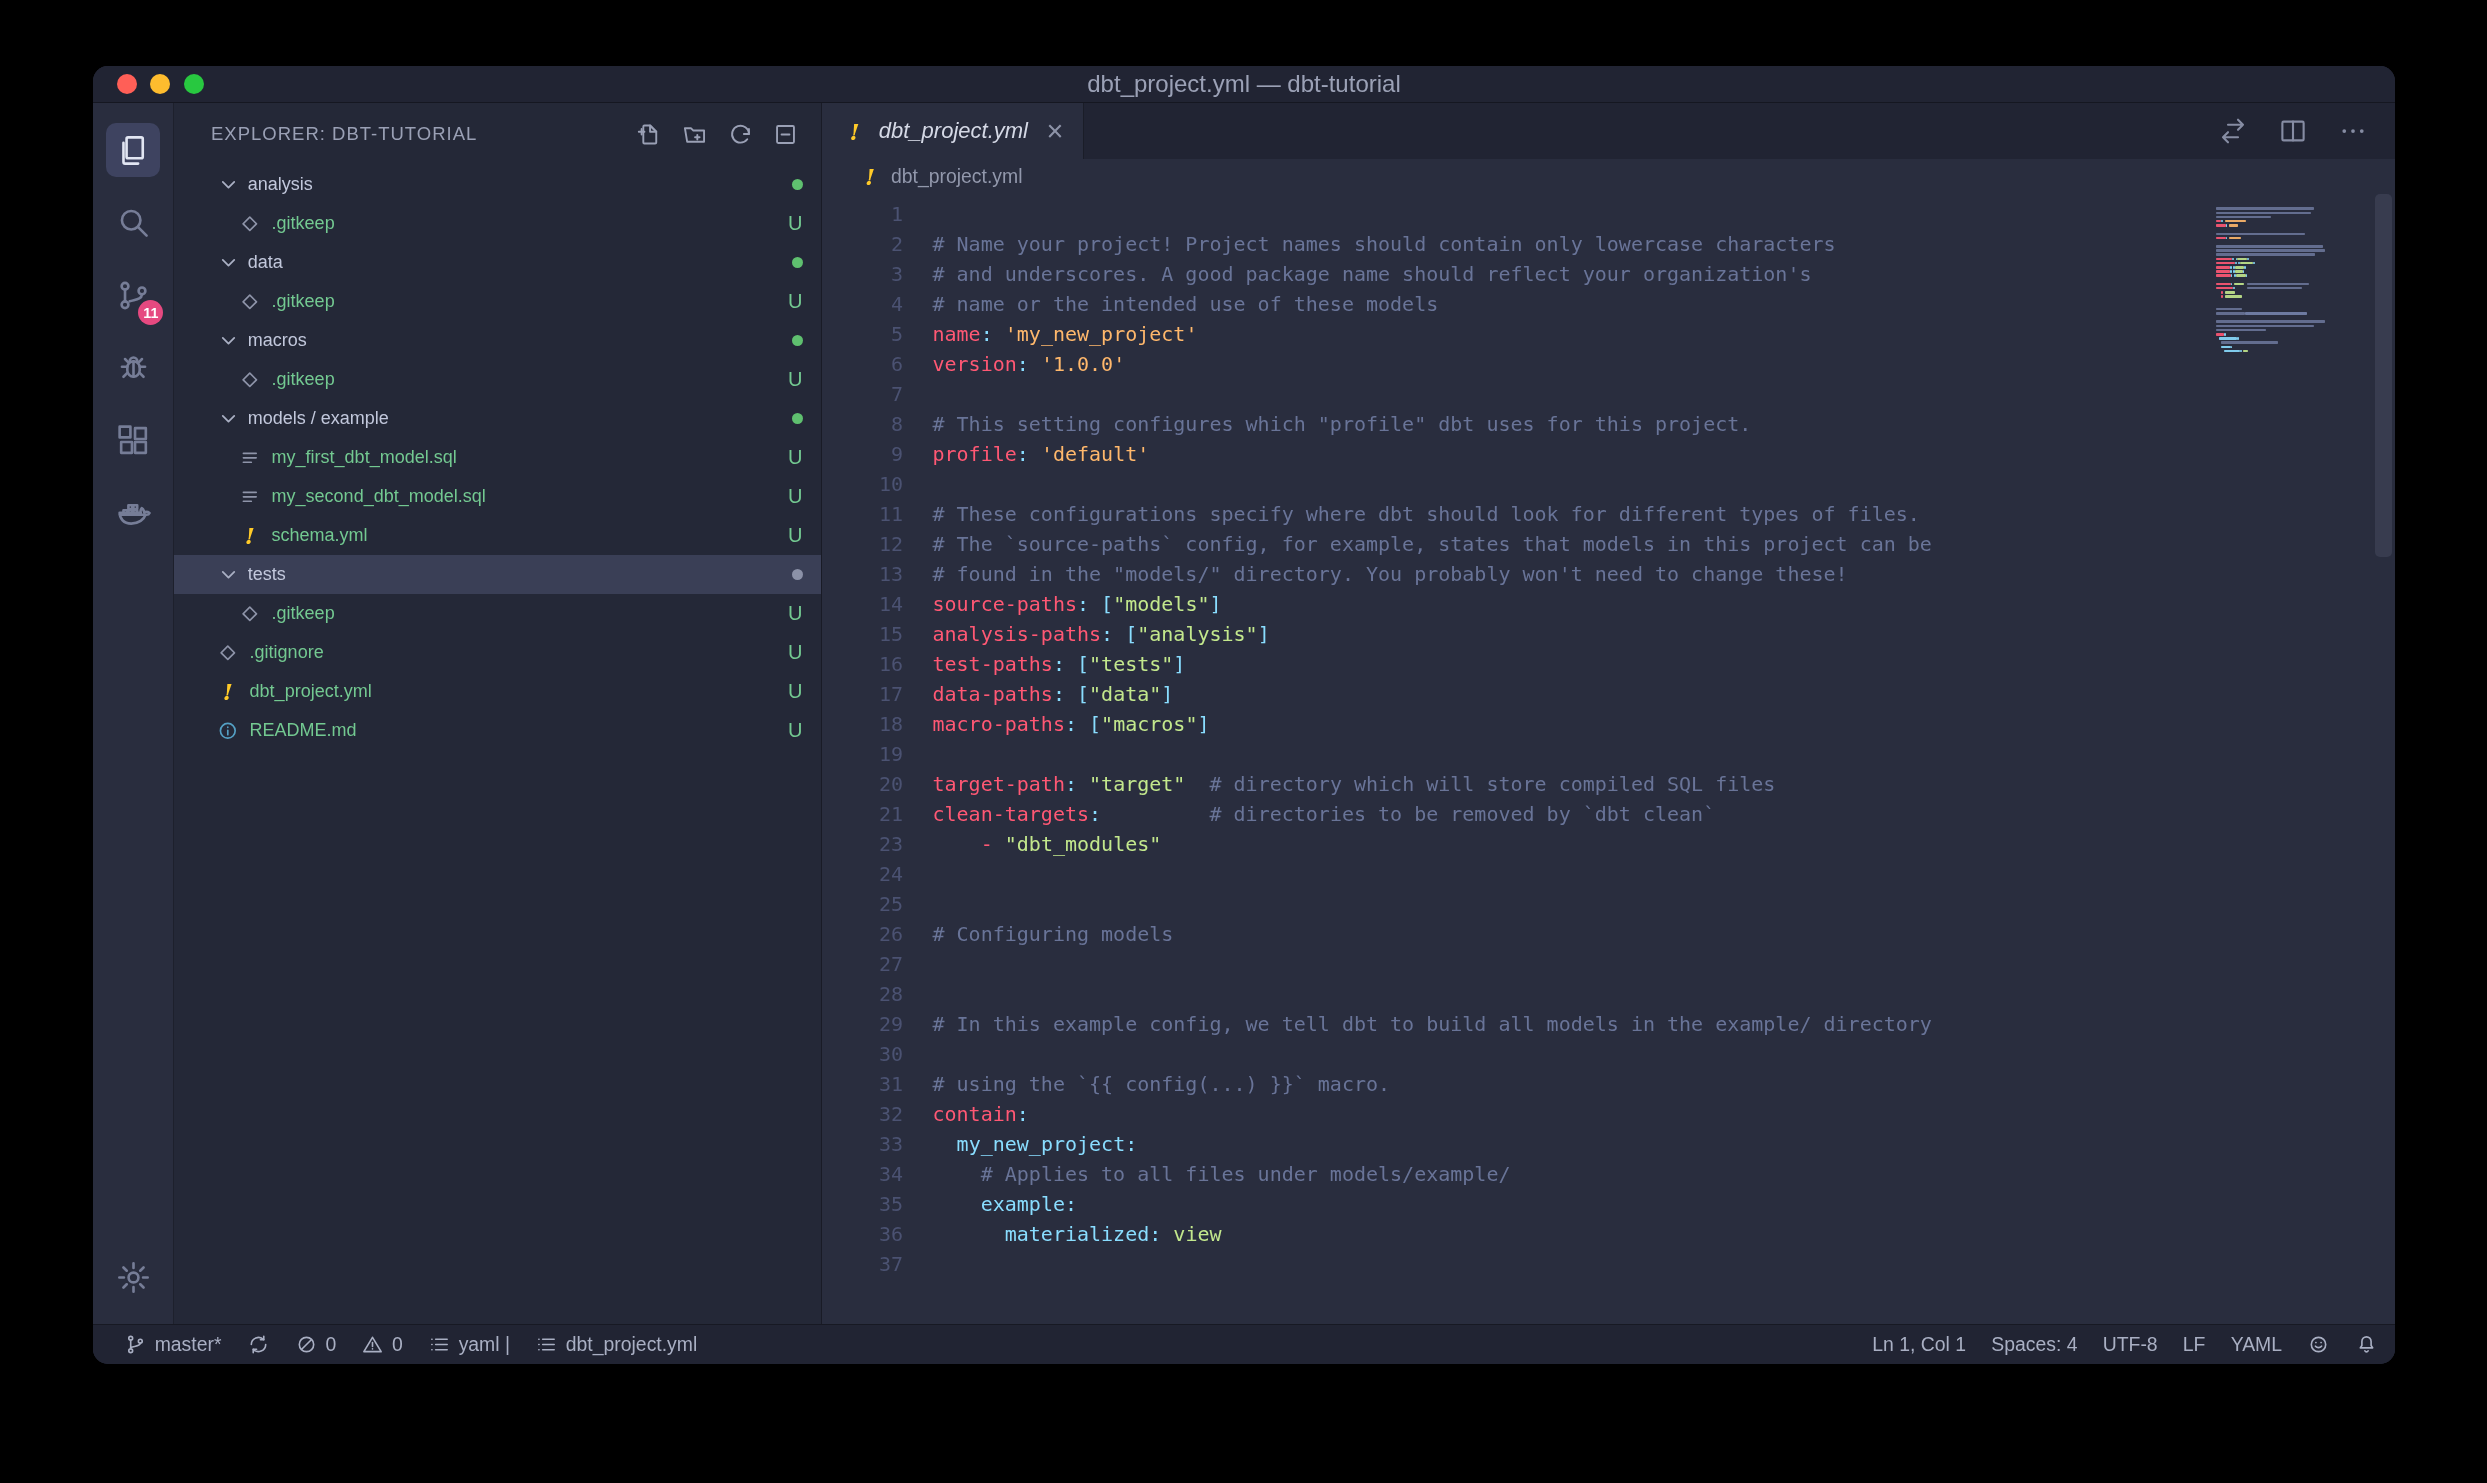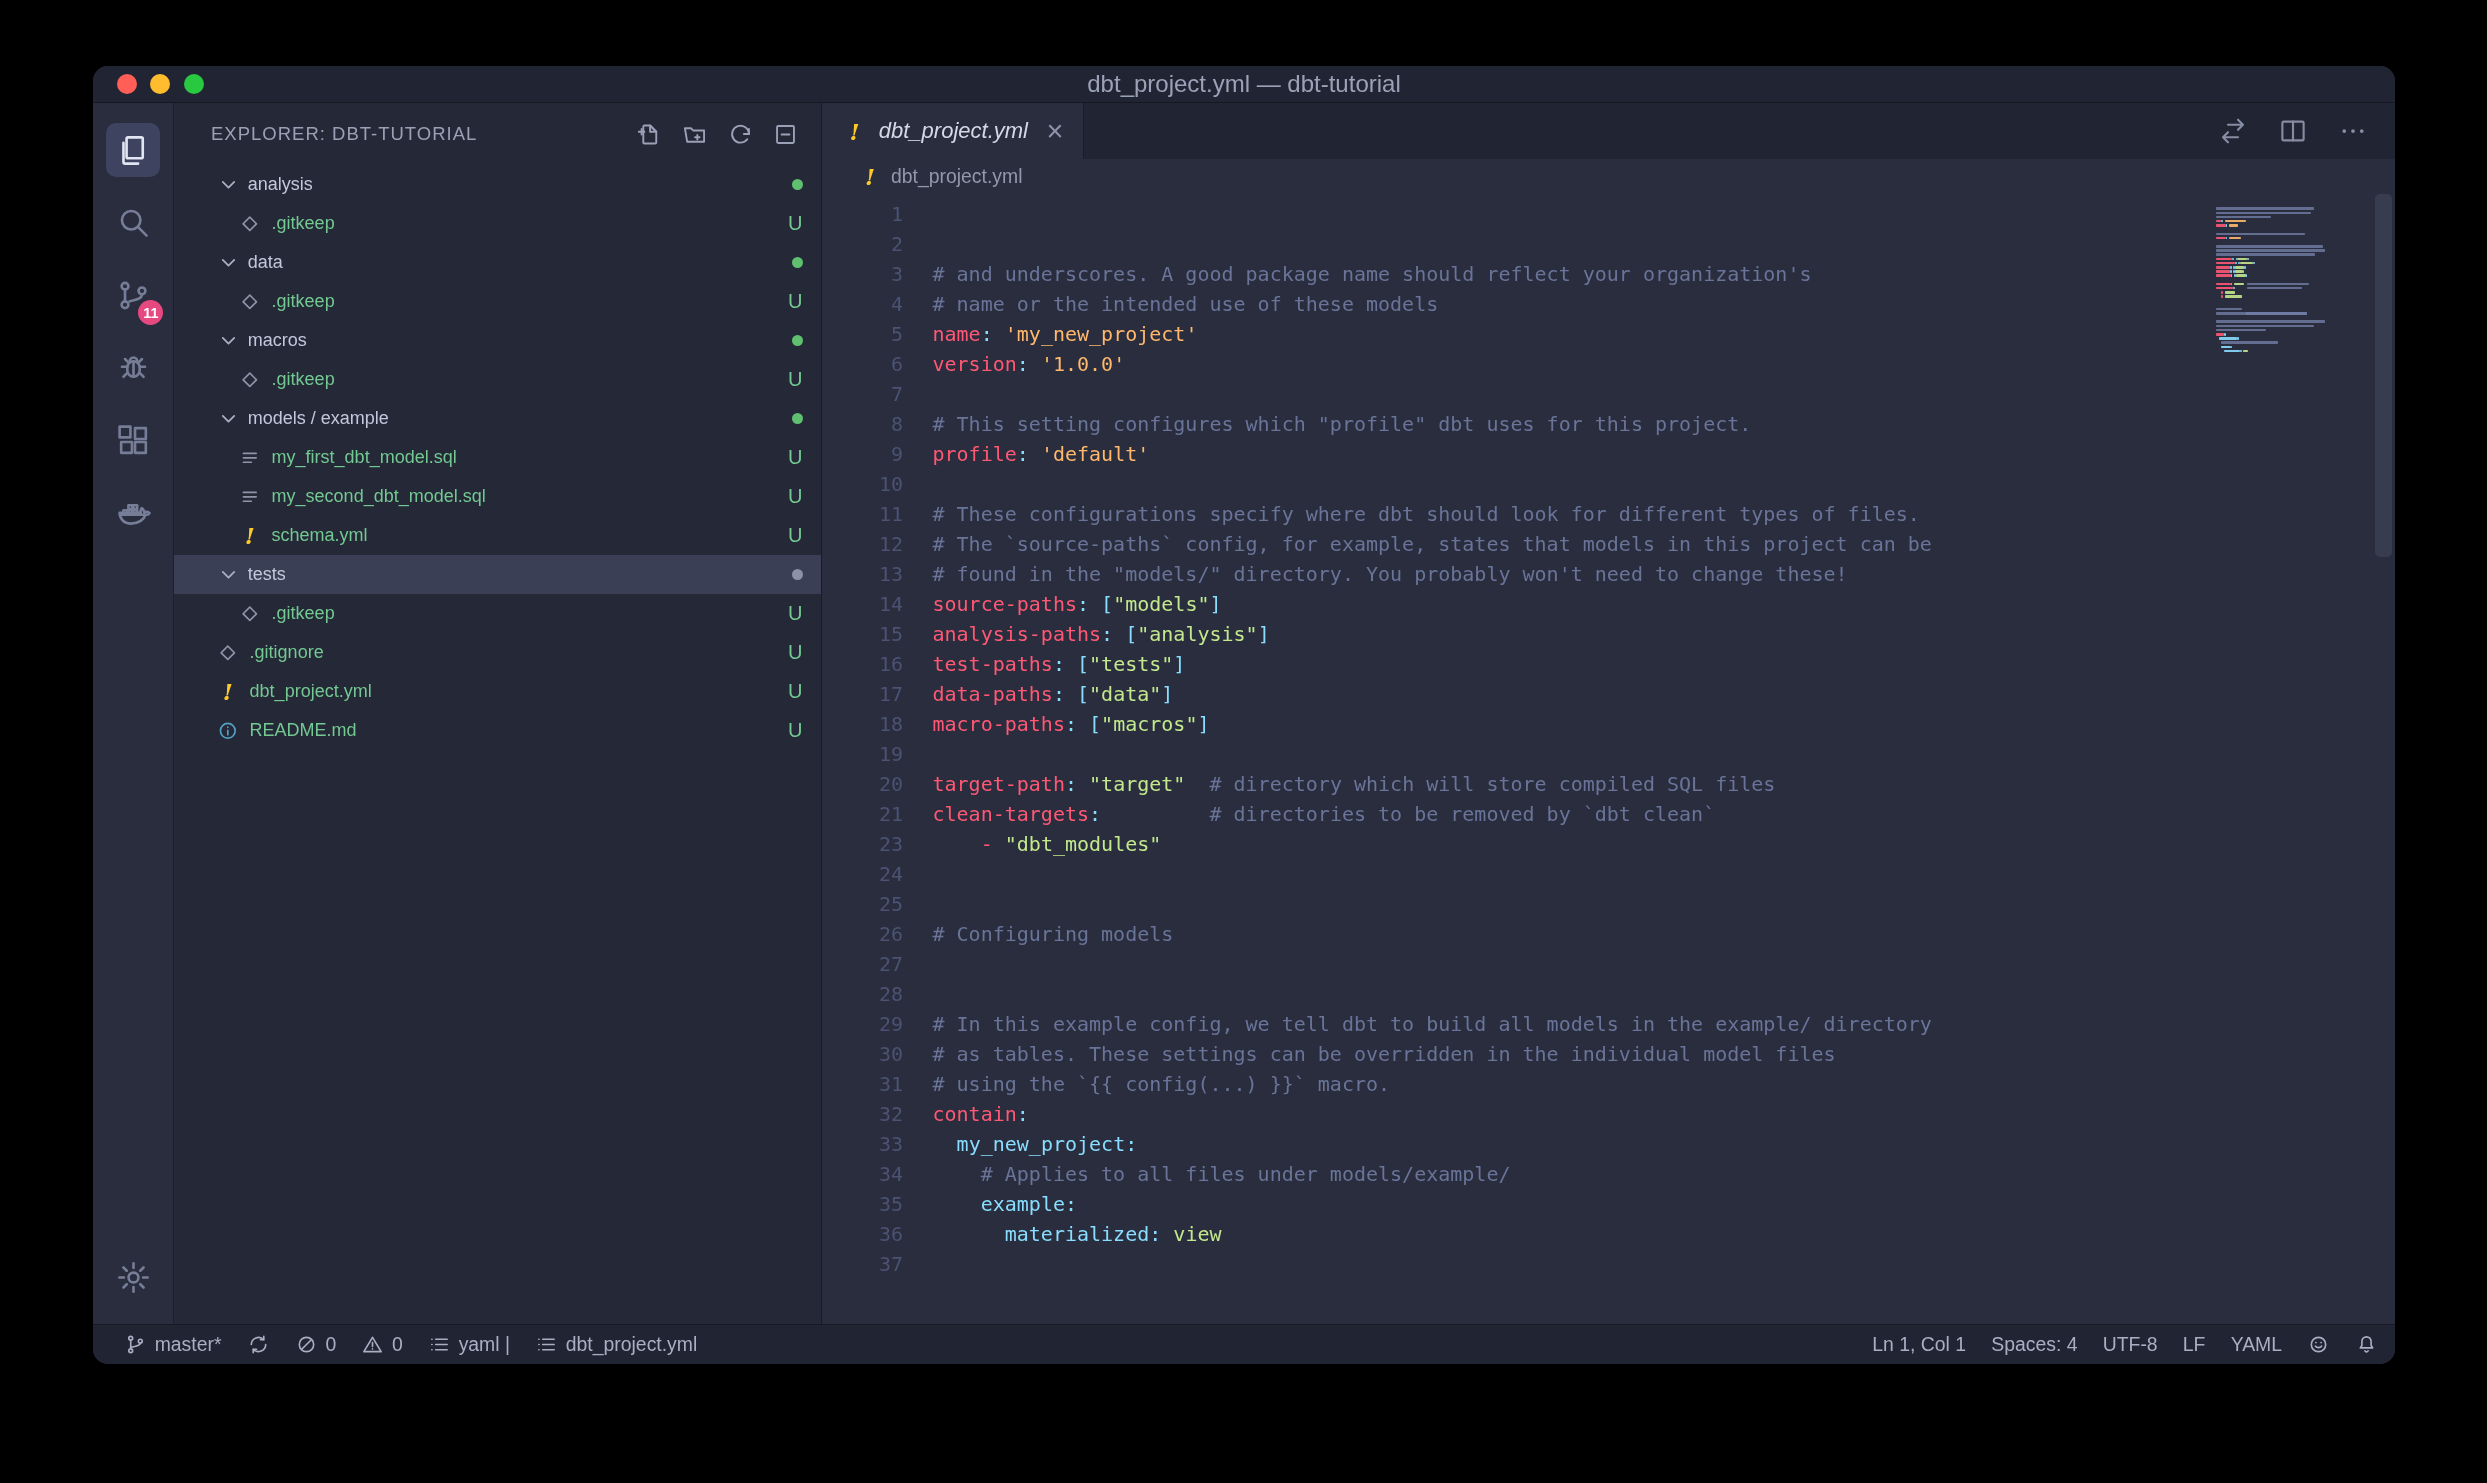--- a/index.html
+++ b/index.html
@@ -387,21 +387,21 @@
         <div class="breadcrumbs">
           <span class="bc-icon">
               <span class="yexcl">!</span>
             </span>
           <span>dbt_project.yml</span>
         </div>
 
         <div class="editor-body">
           <div class="code-scroll">
               <div class="code-line"><span class="lnum">1</span><span class="ltext"></span></div>
-              <div class="code-line"><span class="lnum">2</span></div>
+              <div class="code-line"><span class="lnum">2</span><span class="ltext"><span class="tk-c"># Name your project! Project names should contain only lowercase characters</span></span></div>
               <div class="code-line"><span class="lnum">3</span><span class="ltext"><span class="tk-c"># and underscores. A good package name should reflect your organization's</span></span></div>
               <div class="code-line"><span class="lnum">4</span><span class="ltext"><span class="tk-c"># name or the intended use of these models</span></span></div>
               <div class="code-line"><span class="lnum">5</span><span class="ltext"><span class="tk-k">name</span><span class="tk-p">:</span><span class="tk-t"> </span><span class="tk-s1">'my_new_project'</span></span></div>
               <div class="code-line"><span class="lnum">6</span><span class="ltext"><span class="tk-k">version</span><span class="tk-p">:</span><span class="tk-t"> </span><span class="tk-s1">'1.0.0'</span></span></div>
               <div class="code-line"><span class="lnum">7</span><span class="ltext"></span></div>
               <div class="code-line"><span class="lnum">8</span><span class="ltext"><span class="tk-c"># This setting configures which "profile" dbt uses for this project.</span></span></div>
               <div class="code-line"><span class="lnum">9</span><span class="ltext"><span class="tk-k">profile</span><span class="tk-p">:</span><span class="tk-t"> </span><span class="tk-s1">'default'</span></span></div>
               <div class="code-line"><span class="lnum">10</span><span class="ltext"></span></div>
               <div class="code-line"><span class="lnum">11</span><span class="ltext"><span class="tk-c"># These configurations specify where dbt should look for different types of files.</span></span></div>
               <div class="code-line"><span class="lnum">12</span><span class="ltext"><span class="tk-c"># The `source-paths` config, for example, states that models in this project can be</span></span></div>
@@ -414,21 +414,21 @@
               <div class="code-line"><span class="lnum">19</span><span class="ltext"></span></div>
               <div class="code-line"><span class="lnum">20</span><span class="ltext"><span class="tk-k">target-path</span><span class="tk-p">:</span><span class="tk-t"> </span><span class="tk-s2">"target"</span><span class="tk-t">  </span><span class="tk-c"># directory which will store compiled SQL files</span></span></div>
               <div class="code-line"><span class="lnum">21</span><span class="ltext"><span class="tk-k">clean-targets</span><span class="tk-p">:</span><span class="tk-t">         </span><span class="tk-c"># directories to be removed by `dbt clean`</span></span></div>
               <div class="code-line"><span class="lnum">23</span><span class="ltext"><span class="tk-t">    </span><span class="tk-d">-</span><span class="tk-t"> </span><span class="tk-s2">"dbt_modules"</span></span></div>
               <div class="code-line"><span class="lnum">24</span><span class="ltext"></span></div>
               <div class="code-line"><span class="lnum">25</span><span class="ltext"></span></div>
               <div class="code-line"><span class="lnum">26</span><span class="ltext"><span class="tk-c"># Configuring models</span></span></div>
               <div class="code-line"><span class="lnum">27</span></div>
               <div class="code-line"><span class="lnum">28</span><span class="ltext"></span></div>
               <div class="code-line"><span class="lnum">29</span><span class="ltext"><span class="tk-c"># In this example config, we tell dbt to build all models in the example/ directory</span></span></div>
-              <div class="code-line"><span class="lnum">30</span><span class="ltext"><span class="tk-c"># as tables. These settings can be overridden in the individual model files</span></span></div>
+              <div class="code-line"><span class="lnum">30</span></div>
               <div class="code-line"><span class="lnum">31</span><span class="ltext"><span class="tk-c"># using the `{{ config(...) }}` macro.</span></span></div>
               <div class="code-line"><span class="lnum">32</span><span class="ltext"><span class="tk-k">contain</span><span class="tk-p">:</span></span></div>
               <div class="code-line"><span class="lnum">33</span><span class="ltext"><span class="tk-t">  </span><span class="tk-k2">my_new_project</span><span class="tk-p">:</span></span></div>
               <div class="code-line"><span class="lnum">34</span><span class="ltext"><span class="tk-t">    </span><span class="tk-c"># Applies to all files under models/example/</span></span></div>
               <div class="code-line"><span class="lnum">35</span><span class="ltext"><span class="tk-t">    </span><span class="tk-k2">example</span><span class="tk-p">:</span></span></div>
               <div class="code-line"><span class="lnum">36</span><span class="ltext"><span class="tk-t">      </span><span class="tk-k2">materialized</span><span class="tk-p">:</span><span class="tk-t"> </span><span class="tk-v">view</span></span></div>
               <div class="code-line"><span class="lnum">37</span><span class="ltext"></span></div>
             </div>
           <div class="minimap">
               <div class="mm-line"></div>

